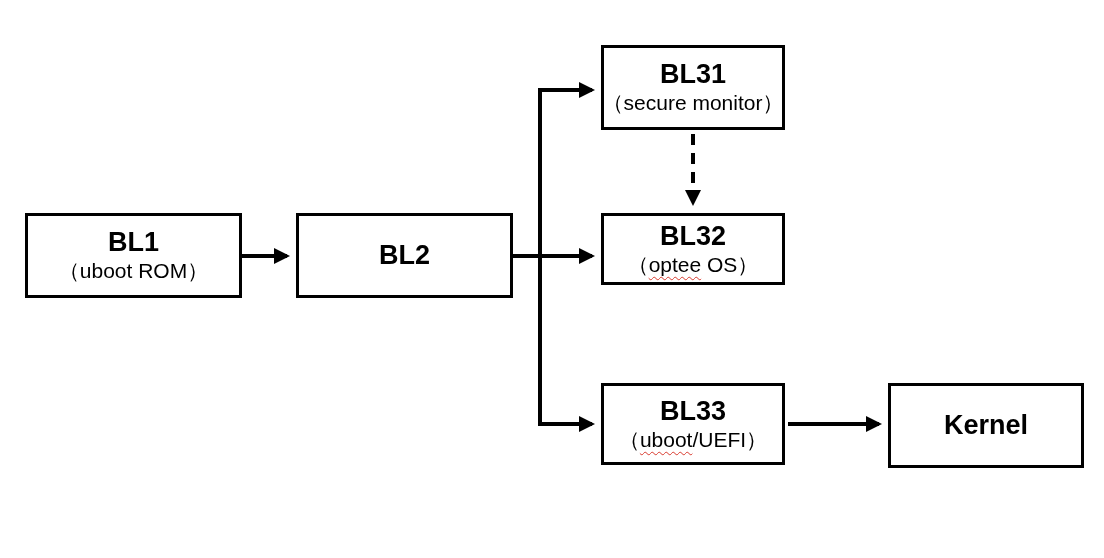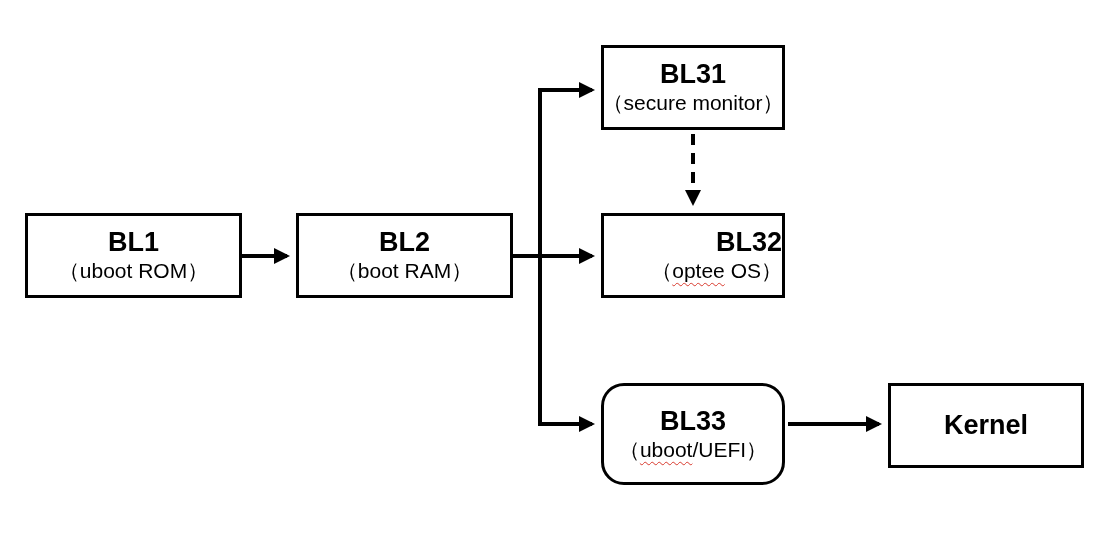--- a/index.html
+++ b/index.html
@@ -82,31 +82,30 @@
       <path d="M 693 134 L 693 203" class="edge dashed" marker-end="url(#arrowhead)"></path>
       <path d="M 788 424 L 879 424" class="edge" marker-end="url(#arrowhead)"></path>
     </svg>
   <div id="node-layer">
       <div class="node" style="left: 25px; top: 213px; width: 217px; height: 85px;">
         <div class="node-title">BL1</div>
         <div class="node-subtitle">（uboot ROM）</div>
       </div>
       <div class="node" style="left: 296px; top: 213px; width: 217px; height: 85px;">
         <div class="node-title">BL2</div>
-        <div class="node-subtitle">（boot RAM）</div>
       </div>
       <div class="node" style="left: 601px; top: 45px; width: 184px; height: 85px;">
         <div class="node-title">BL31</div>
         <div class="node-subtitle">（secure monitor）</div>
       </div>
-      <div class="node" style="left: 601px; top: 213px; width: 184px; height: 85px; align-items: flex-end;">
+      <div class="node" style="left: 601px; top: 213px; width: 184px; height: 72px;">
         <div class="node-title">BL32</div>
         <div class="node-subtitle">（<span class="wavy">optee</span> OS）</div>
       </div>
-      <div class="node" style="left: 601px; top: 383px; width: 184px; height: 102px; border-radius: 23px;">
+      <div class="node" style="left: 601px; top: 383px; width: 184px; height: 82px;">
         <div class="node-title">BL33</div>
         <div class="node-subtitle">（<span class="wavy">uboot</span>/UEFI）</div>
       </div>
       <div class="node" style="left: 888px; top: 383px; width: 196px; height: 85px;">
         <div class="node-title">Kernel</div>
       </div>
     </div>
 </div>
 
 </body></html>

